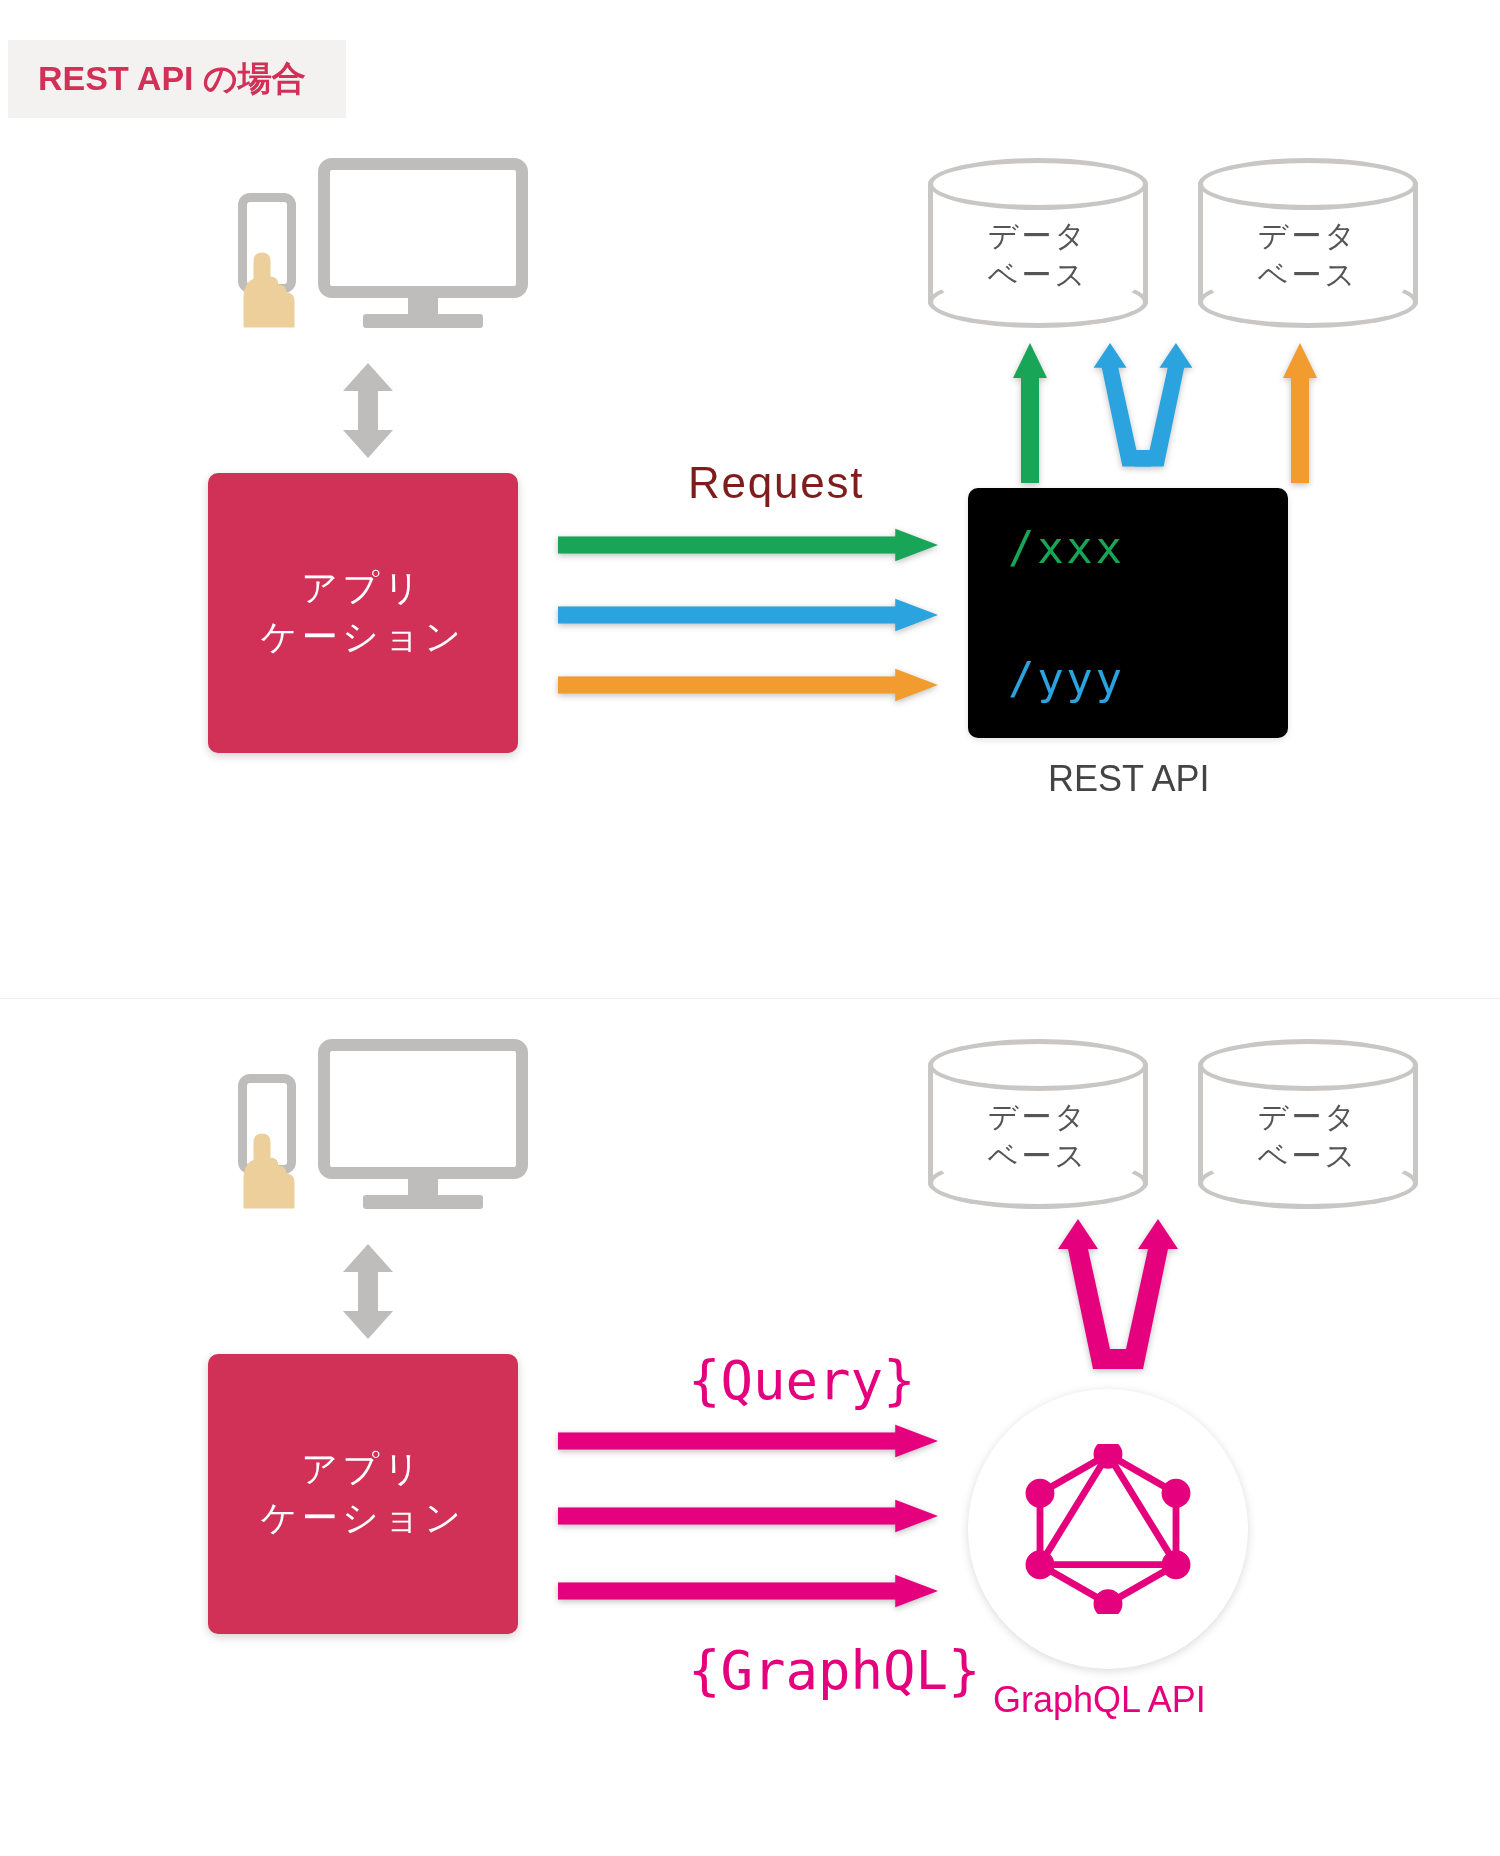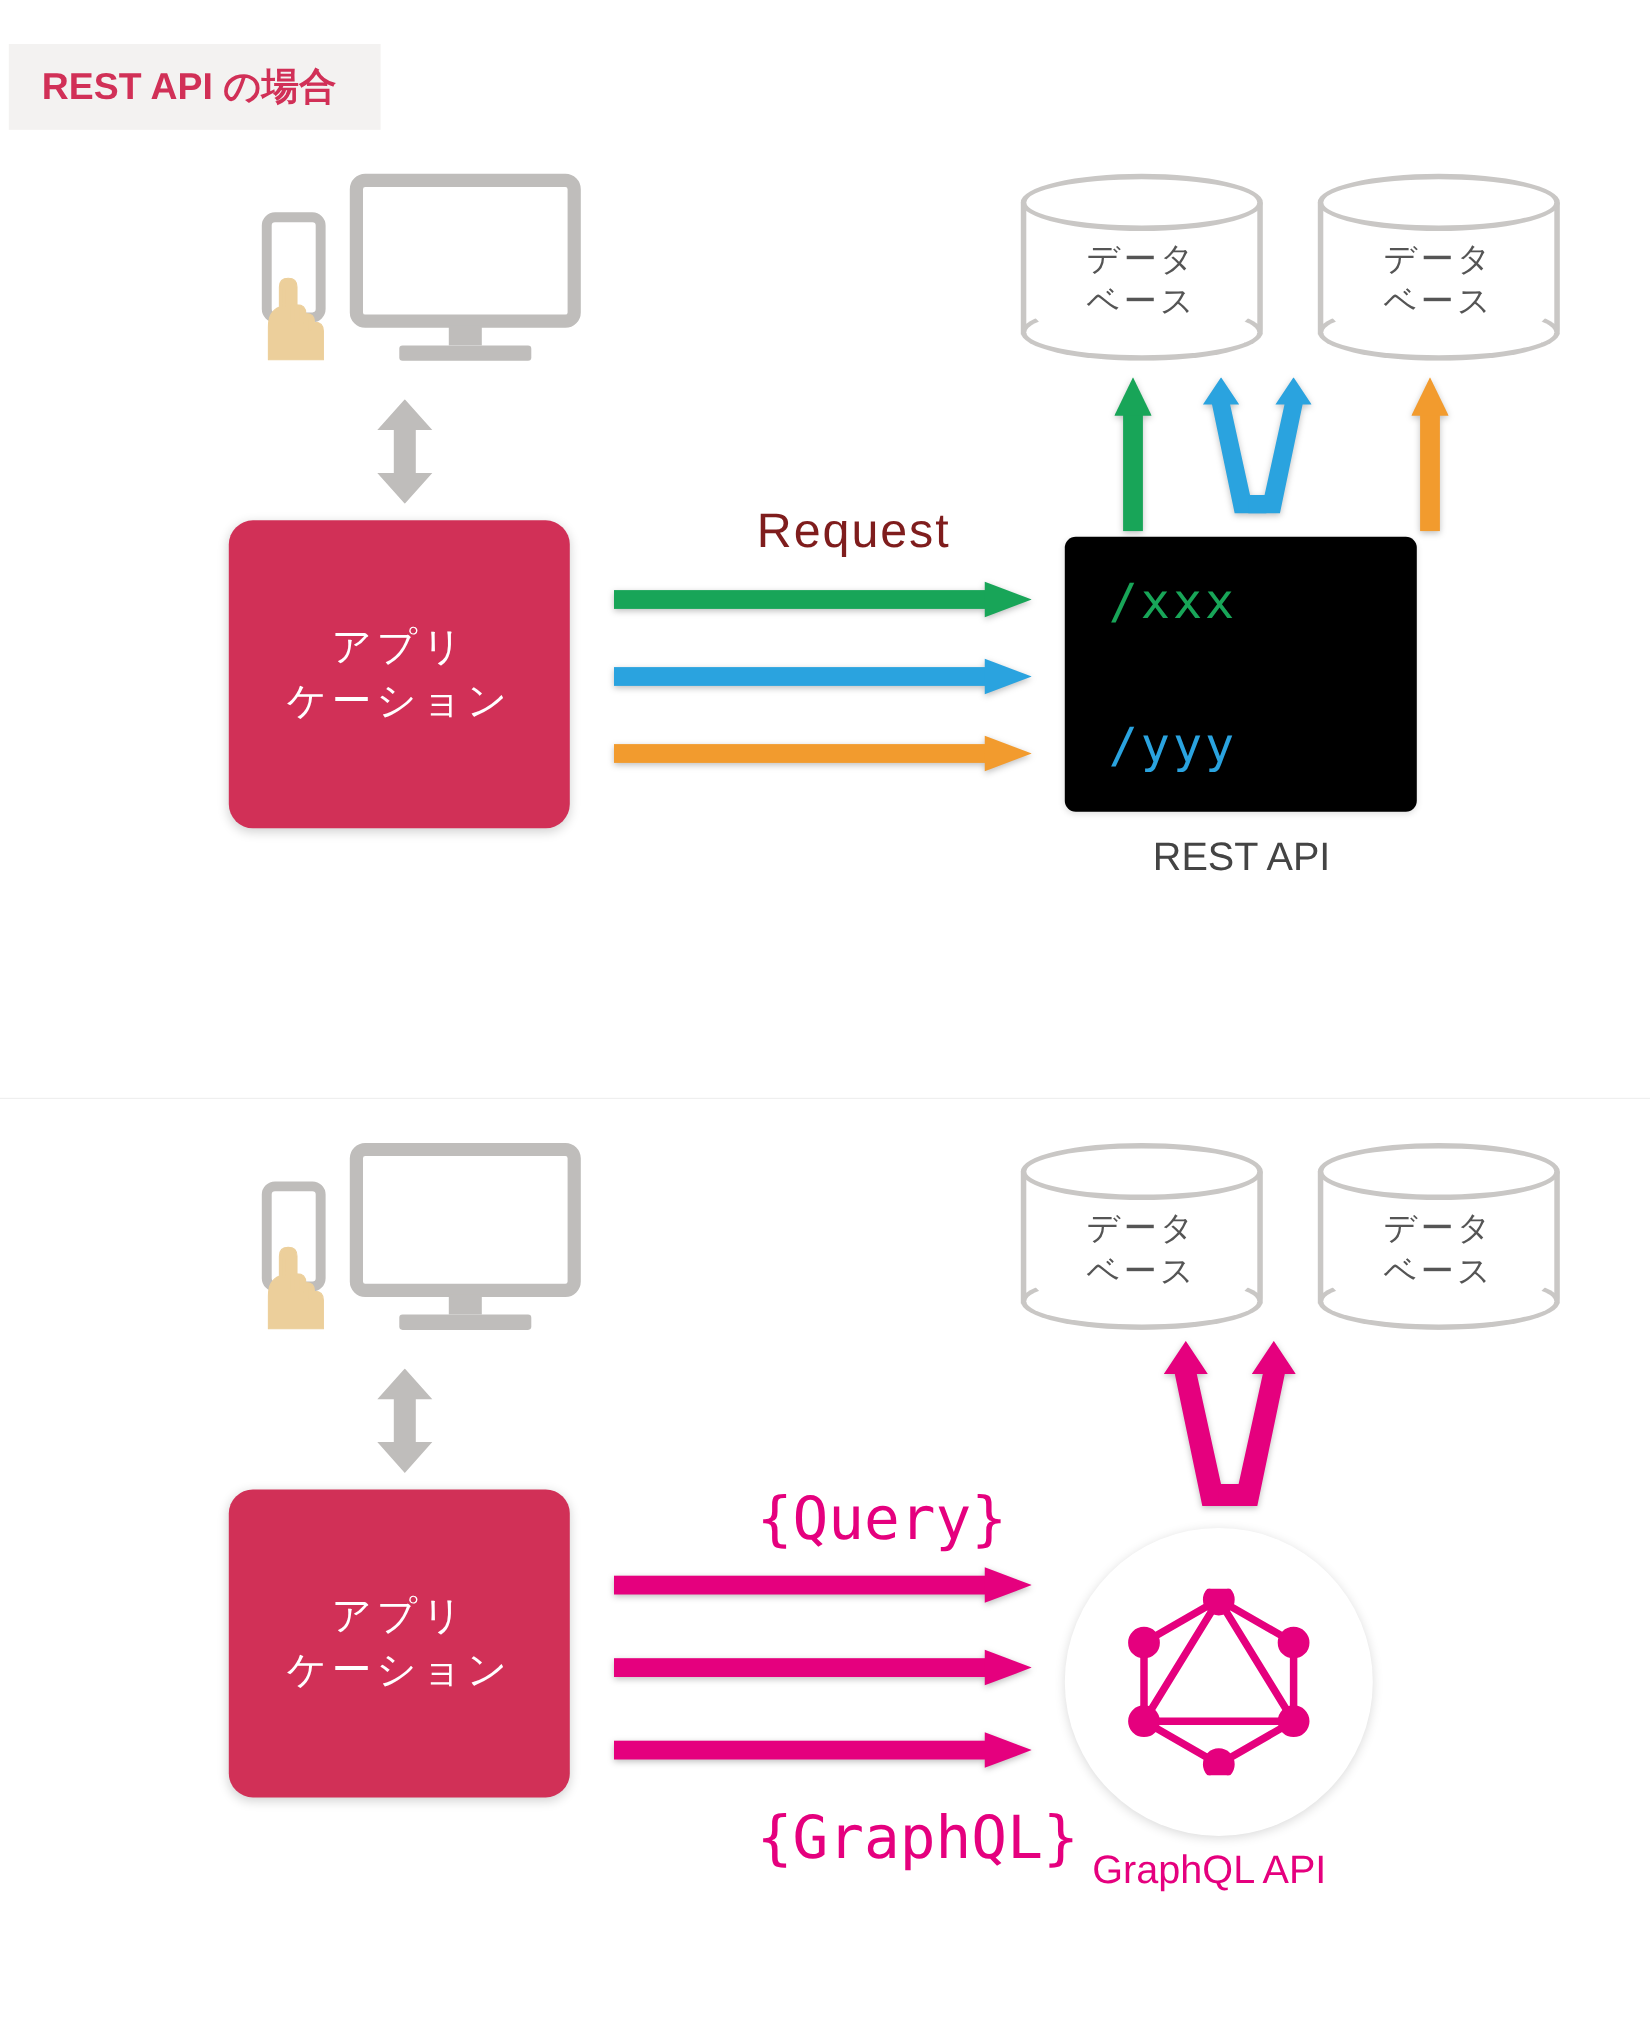--- a/index.html
+++ b/index.html
@@ -61,21 +61,21 @@
   
   .updown {
     position: absolute; left: 270px; top: 205px;
     width: 60px; height: 95px;
   }
   
   .app {
     position: absolute; left: 140px; top: 315px;
     width: 310px; height: 280px;
     background: #d13057;
-    border-radius: 22px;
+    border-radius: 10px;
     box-shadow: 0 3px 10px rgba(0,0,0,.18);
     color: #fff; text-align: center;
     font-size: 36px; font-weight: 500; letter-spacing: .12em;
     display: flex; flex-direction: column; justify-content: center;
   }
   
   .harrow {
     position: absolute;
     left: 490px;
     height: 34px;

